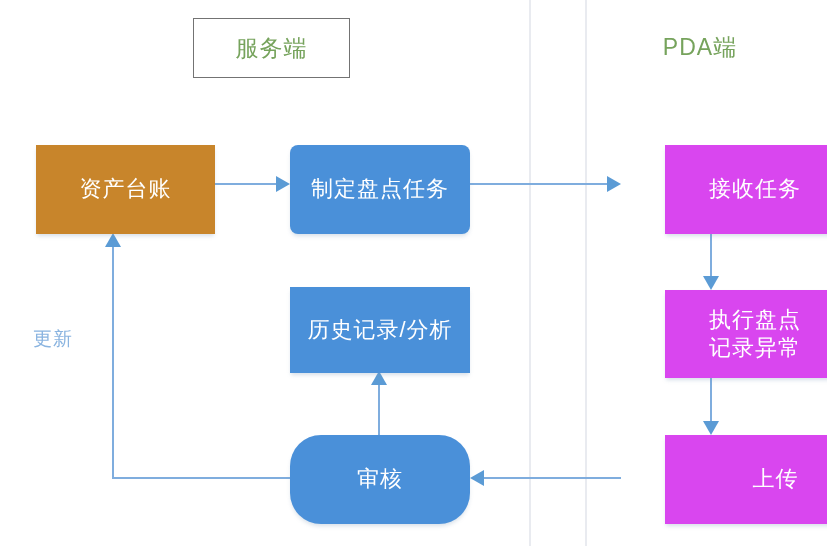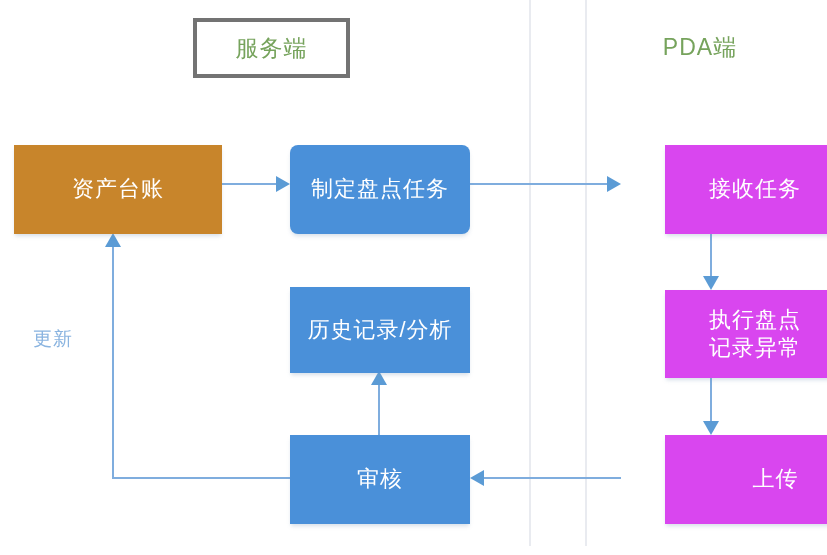--- a/index.html
+++ b/index.html
@@ -37,21 +37,21 @@
     line-height: 1;
     letter-spacing: 1px;
     white-space: nowrap;
     text-align: center;
   }
   #lane-title-server {
     left: 193px;
     top: 18px;
     width: 157px;
     height: 60px;
-    border: 4px solid #737373;
+    border: 1px solid #737373;
     box-sizing: border-box;
     display: flex;
     align-items: center;
     justify-content: center;
   }
   #lane-title-pda {
     left: 610px;
     top: 36px;
     width: 180px;
     display: flex;
@@ -71,26 +71,26 @@
     line-height: 1.28;
     letter-spacing: 1px;
     box-shadow: 0 3px 4px -1px rgba(120,150,180,0.30);
     box-sizing: border-box;
     white-space: pre-line;
   }
   .node.orange { background: #c8852b; }
   .node.blue   { background: #4a90d9; }
   .node.green  { background: #d946ef; margin-left: 44px; }
 
-  #node-asset-ledger   { left: 14px;  top: 145px; width: 208px; height: 89px; }
+  #node-asset-ledger   { left: 36px;  top: 145px; width: 179px; height: 89px; }
   #node-create-task    { left: 290px; top: 145px; width: 180px; height: 89px; border-radius: 8px; }
   #node-receive-task   { left: 621px; top: 145px; width: 180px; height: 89px; }
   #node-history        { left: 290px; top: 287px; width: 180px; height: 86px; }
   #node-execute        { left: 621px; top: 290px; width: 180px; height: 88px; }
-  #node-review         { left: 290px; top: 435px; width: 180px; height: 89px; }
+  #node-review         { left: 290px; top: 435px; width: 180px; height: 89px; border-radius: 31px; }
   #node-upload         { left: 621px; top: 435px; width: 180px; height: 89px; padding-left: 41px; }
 
   
   .conn {
     position: absolute;
     background: #7fadde;
   }
   .conn-h { height: 2px; }
   .conn-v { width: 2px; }
 

